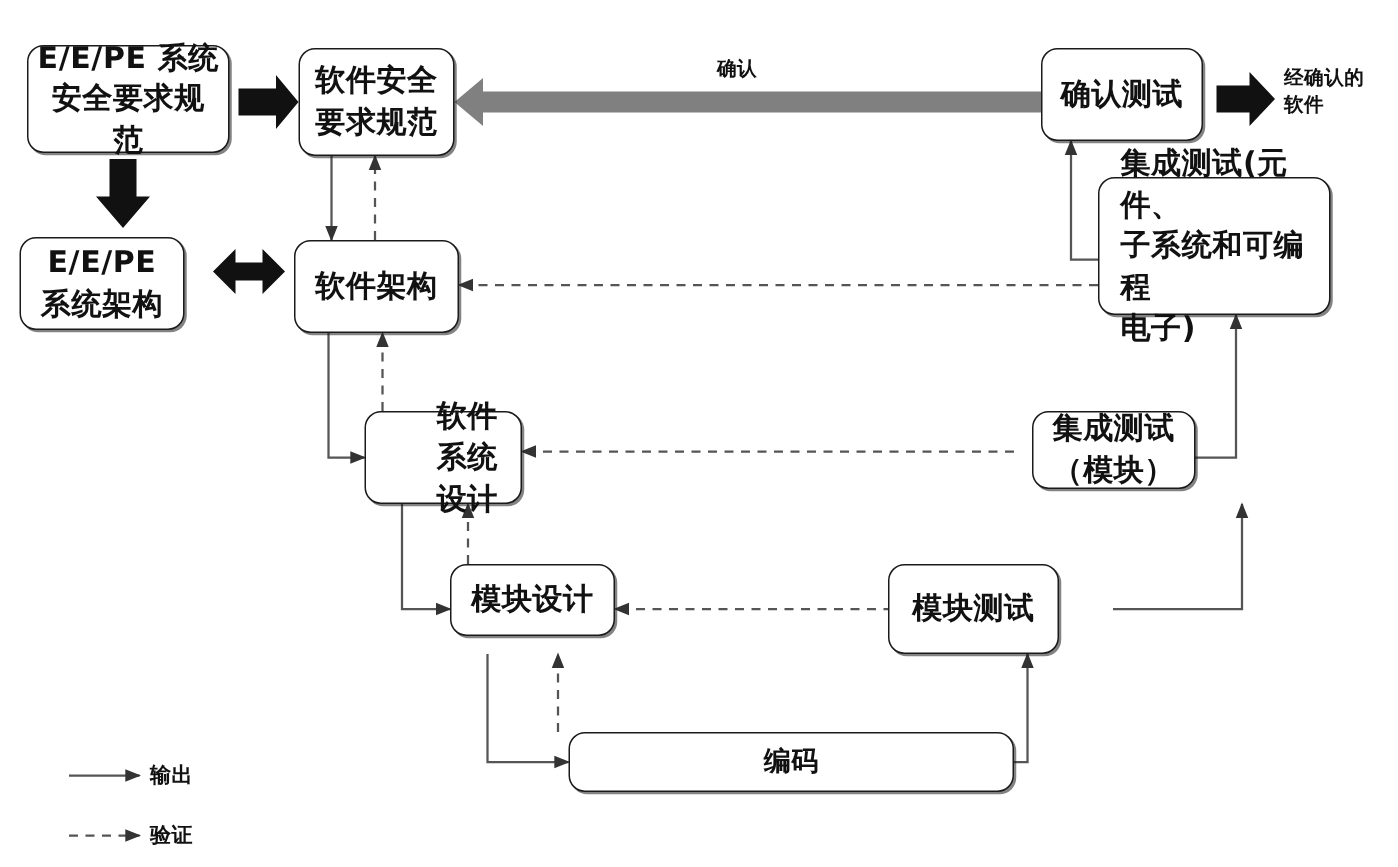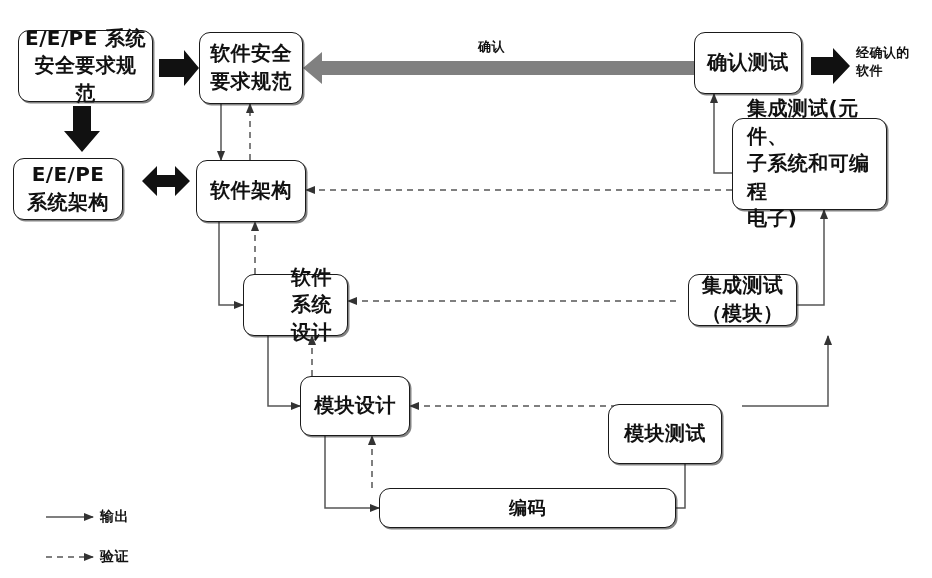--- a/index.html
+++ b/index.html
@@ -169,29 +169,29 @@
 
   <div class="node" style="left:196px; top:160px; width:110px; height:62px;">
     <span class="label">软件架构</span>
   </div>
 
   <div class="node" style="left:243px; top:274px; width:105px; height:62px;padding-left:32px;">
     <span class="label">软件系统
 设计</span>
   </div>
 
-  <div class="node" style="left:300px; top:376px; width:110px; height:60px;">
+  <div class="node" style="left:300px; top:376px; width:110px; height:48px;">
     <span class="label">模块设计</span>
   </div>
 
   <div class="node wide" style="left:379px; top:488px; width:297px; height:40px;">
     <span class="label">编码</span>
   </div>
 
-  <div class="node" style="left:608px; top:376px; width:114px; height:60px;margin-top:28px;">
+  <div class="node" style="left:592px; top:376px; width:114px; height:60px;">
     <span class="label">模块测试</span>
   </div>
 
   <div class="node" style="left:676px; top:274px; width:109px; height:52px;margin-left:12px;">
     <span class="label">集成测试
 （模块）</span>
   </div>
 
   <div class="node multiline-left" style="left:732px; top:118px; width:155px; height:92px;">
     <span class="label">集成测试(元件、

